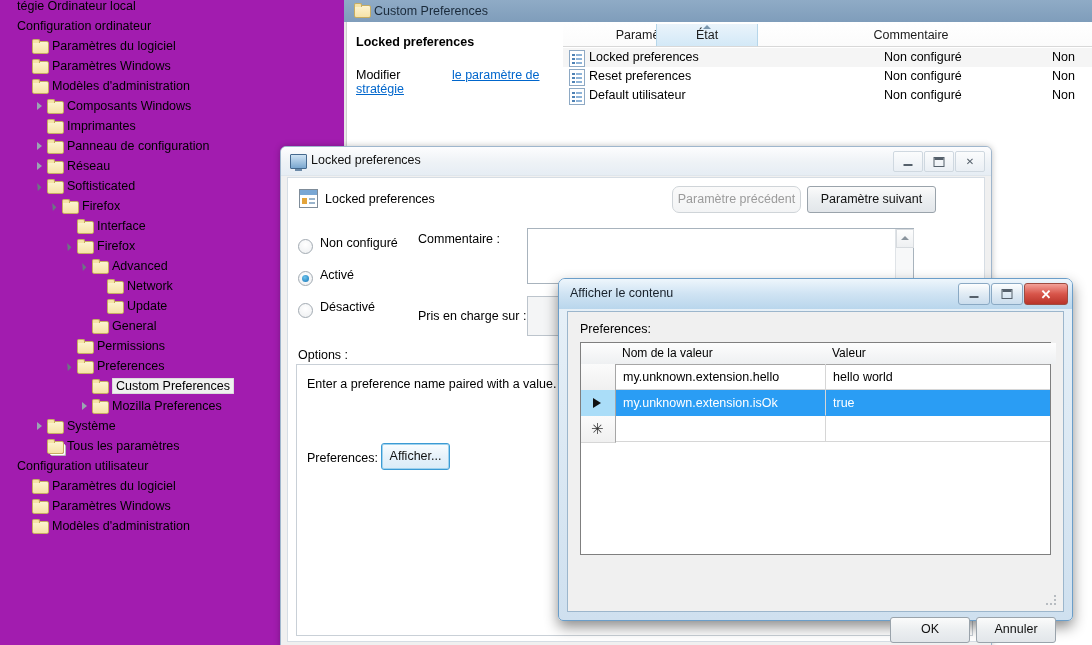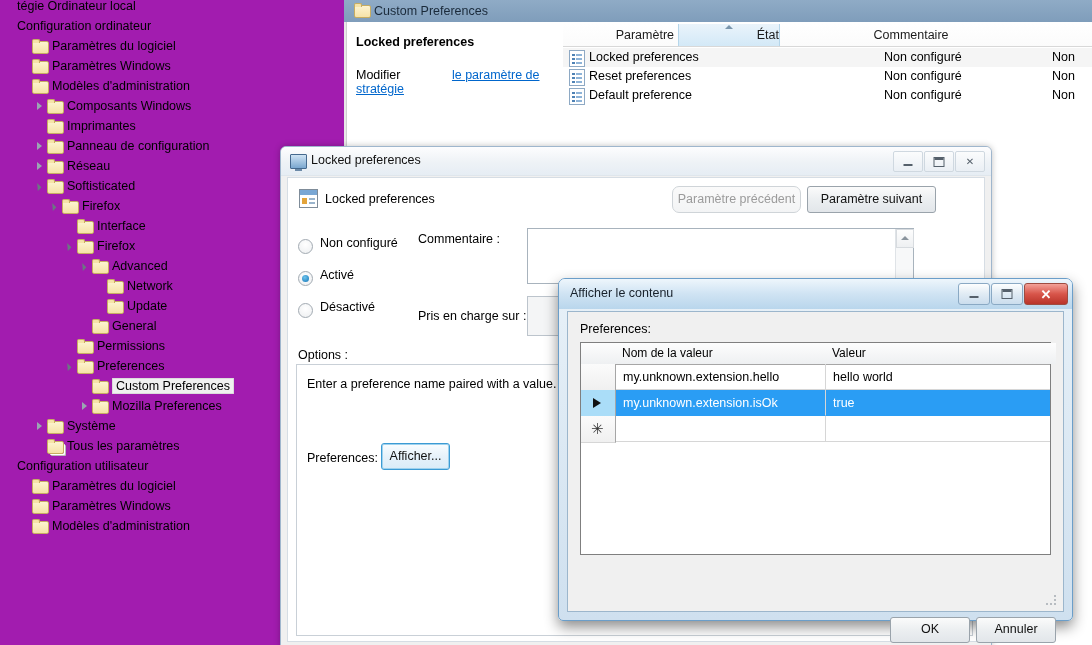--- a/index.html
+++ b/index.html
@@ -274,21 +274,21 @@
     <div id="extendedpanel">
       <div class="etitle">Locked preferences</div>
       <div class="eedit">
         <span>Modifier</span>
         <a href="#">le paramètre de stratégie</a>
       </div>
     </div>
 
     <div id="listhdr">
         <div class="hcell" style="left: 11px; width: 100px; text-align: right;"><span>Paramètre</span></div>
-        <div class="hcell sorted" style="left: 115px; width: 100px; text-align: right;"><span class="sortarrow"></span><span>État</span></div>
+        <div class="hcell sorted" style="left: 93px; width: 100px;"><span class="sortarrow"></span><span>État</span></div>
         <div class="hcell" style="left: 268px; width: 160px;"><span>Commentaire</span></div>
       </div>
     <div id="listrows">
         <div class="listrow alt" style="top: 48px;">
           <span class="licon">
             <i style="top:3px"></i>
             <i style="top:7px"></i>
             <i style="top:11px"></i>
             <b style="top:3px"></b>
             <b style="top:7px"></b>
@@ -313,21 +313,21 @@
         </div>
         <div class="listrow" style="top: 86px;">
           <span class="licon">
             <i style="top:3px"></i>
             <i style="top:7px"></i>
             <i style="top:11px"></i>
             <b style="top:3px"></b>
             <b style="top:7px"></b>
             <b style="top:11px"></b>
           </span>
-          <span class="lname">Default preference</span>
+          <span class="lname">Default utilisateur</span>
           <span class="lstate">Non configuré</span>
           <span class="lcomment">Non</span>
         </div>
       </div>
   </div>
 </div>
 
 <div class="botline" style="left:282px;top:600px;height:45px;"></div>
 <div class="botline" style="left:288px;top:600px;height:45px;"></div>
 <div class="botline" style="left:593px;top:620px;height:25px;"></div>

